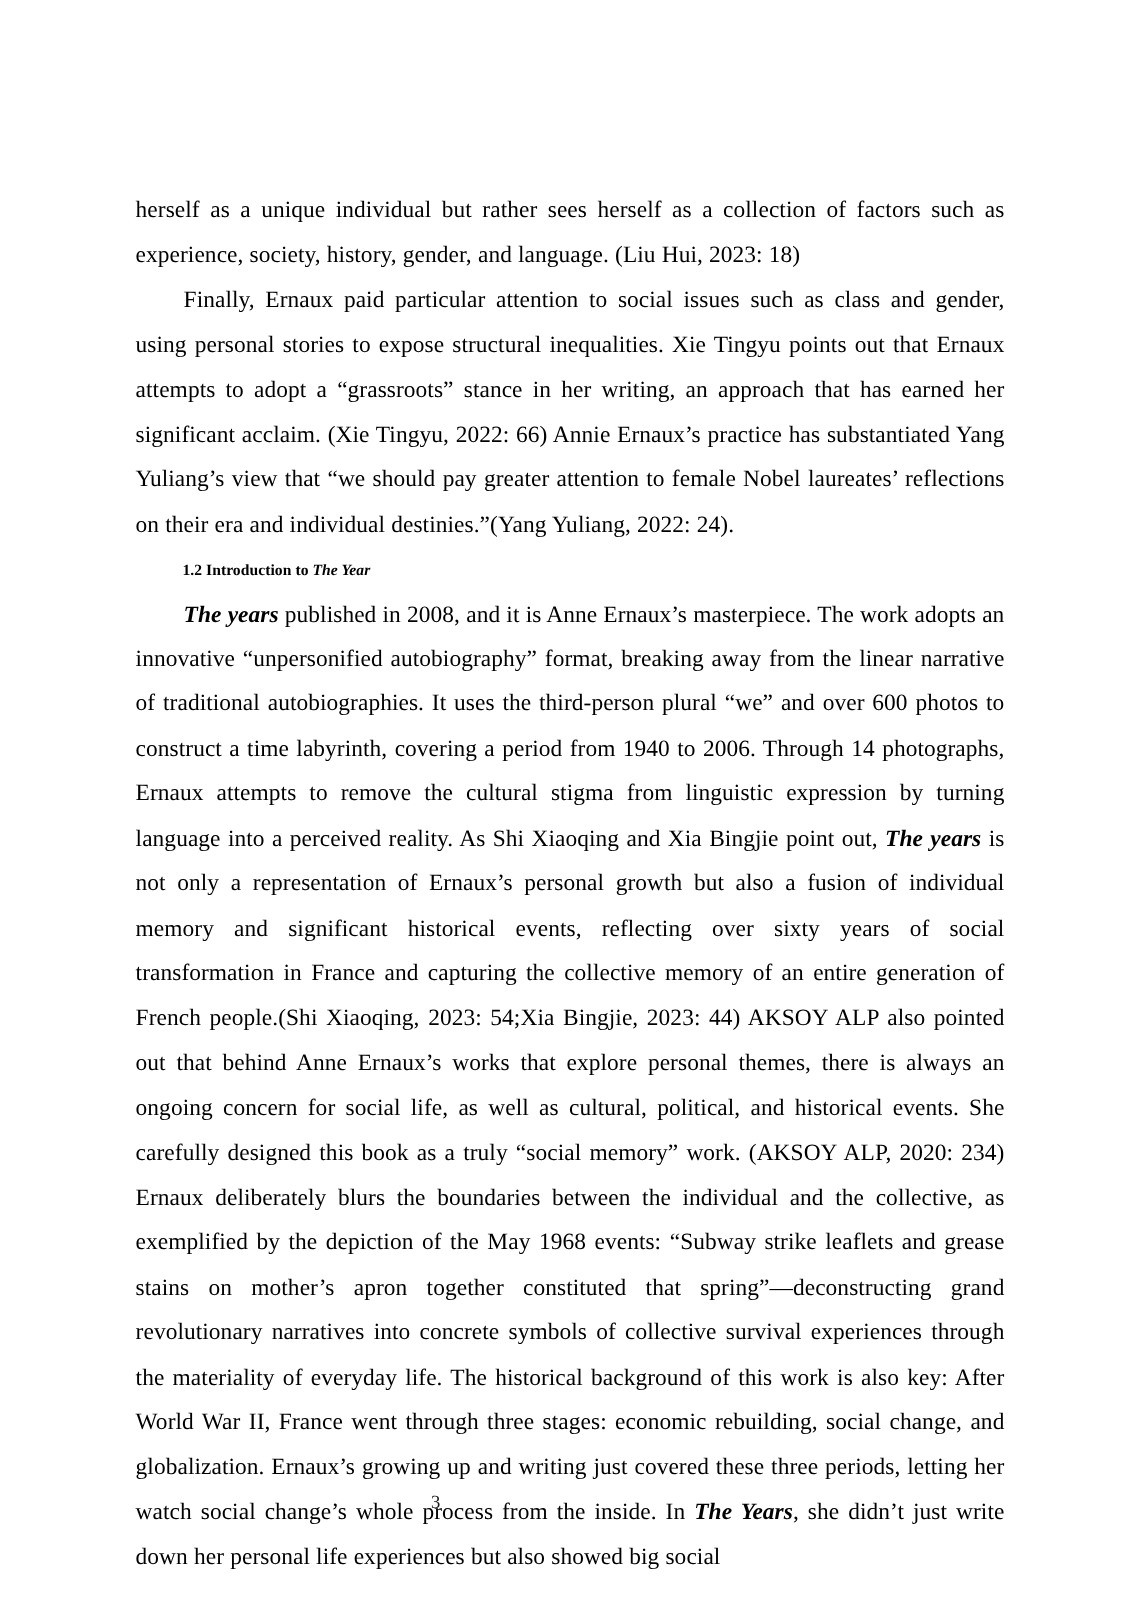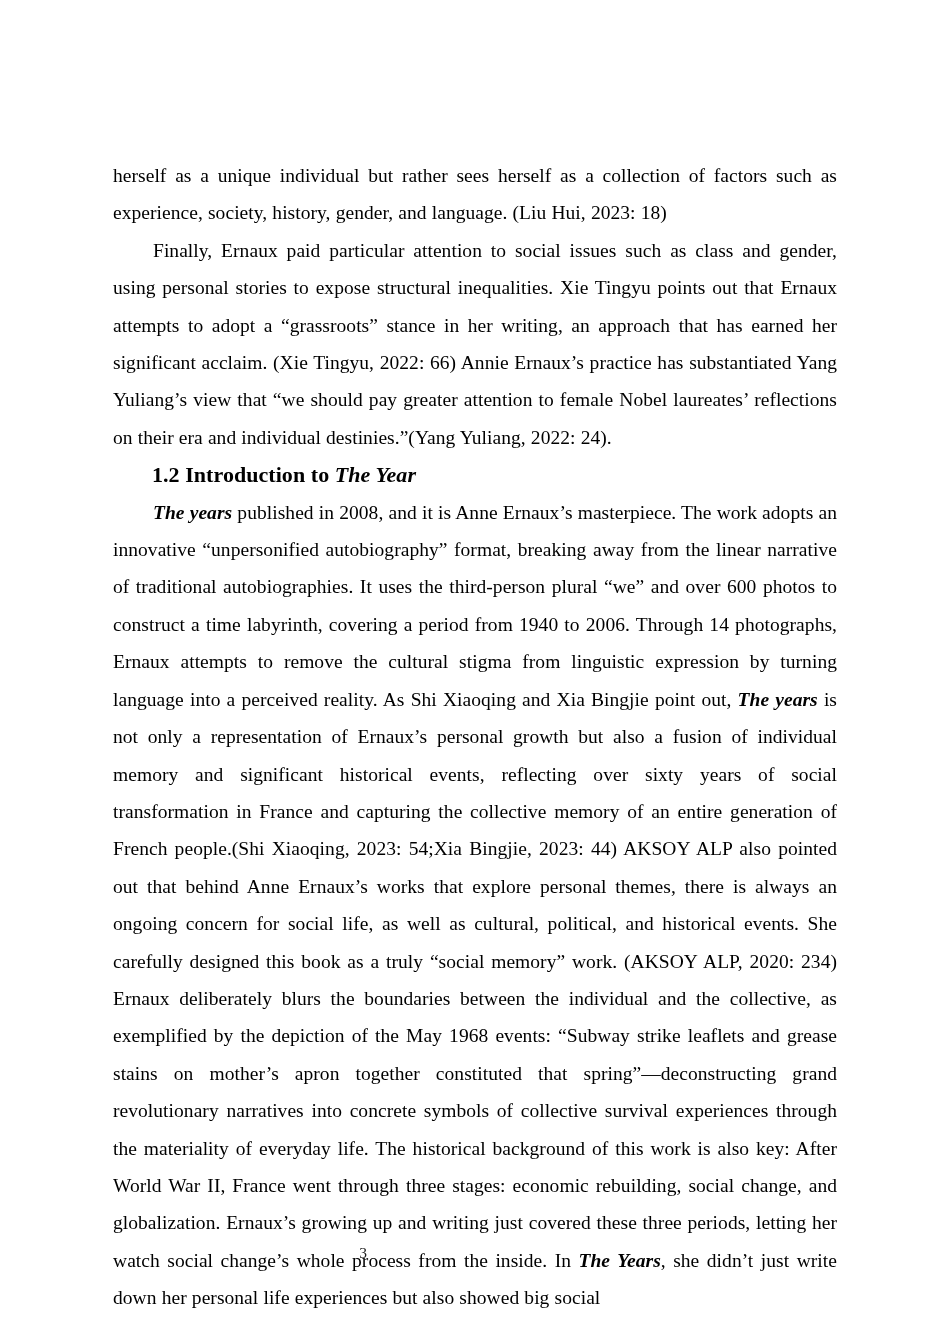--- a/index.html
+++ b/index.html
@@ -45,21 +45,21 @@
     -moz-text-align-last: left;
     text-align-last: left;
   }
 
   p.para.indent {
     text-indent: 40px;
   }
 
   h2.heading {
     margin: 0;
-    font-size: 22px;
+    font-size: 13px;
     line-height: 37.4px;
     font-weight: bold;
     text-indent: 39px;
     text-align: left;
     letter-spacing: 0.05px;
   }
 
   h2.heading .title-italic {
     font-style: italic;
     font-weight: bold;

